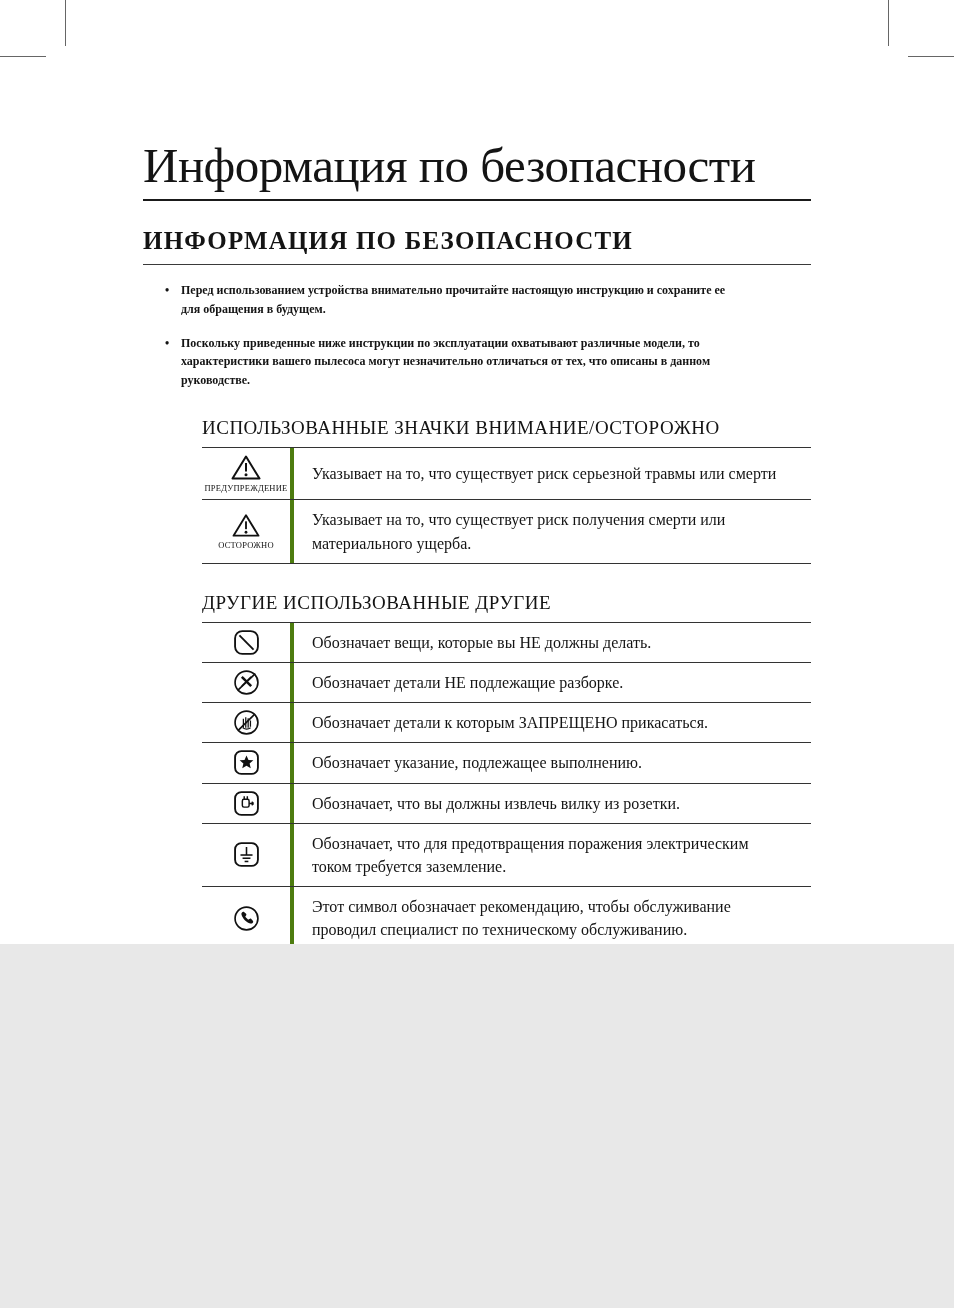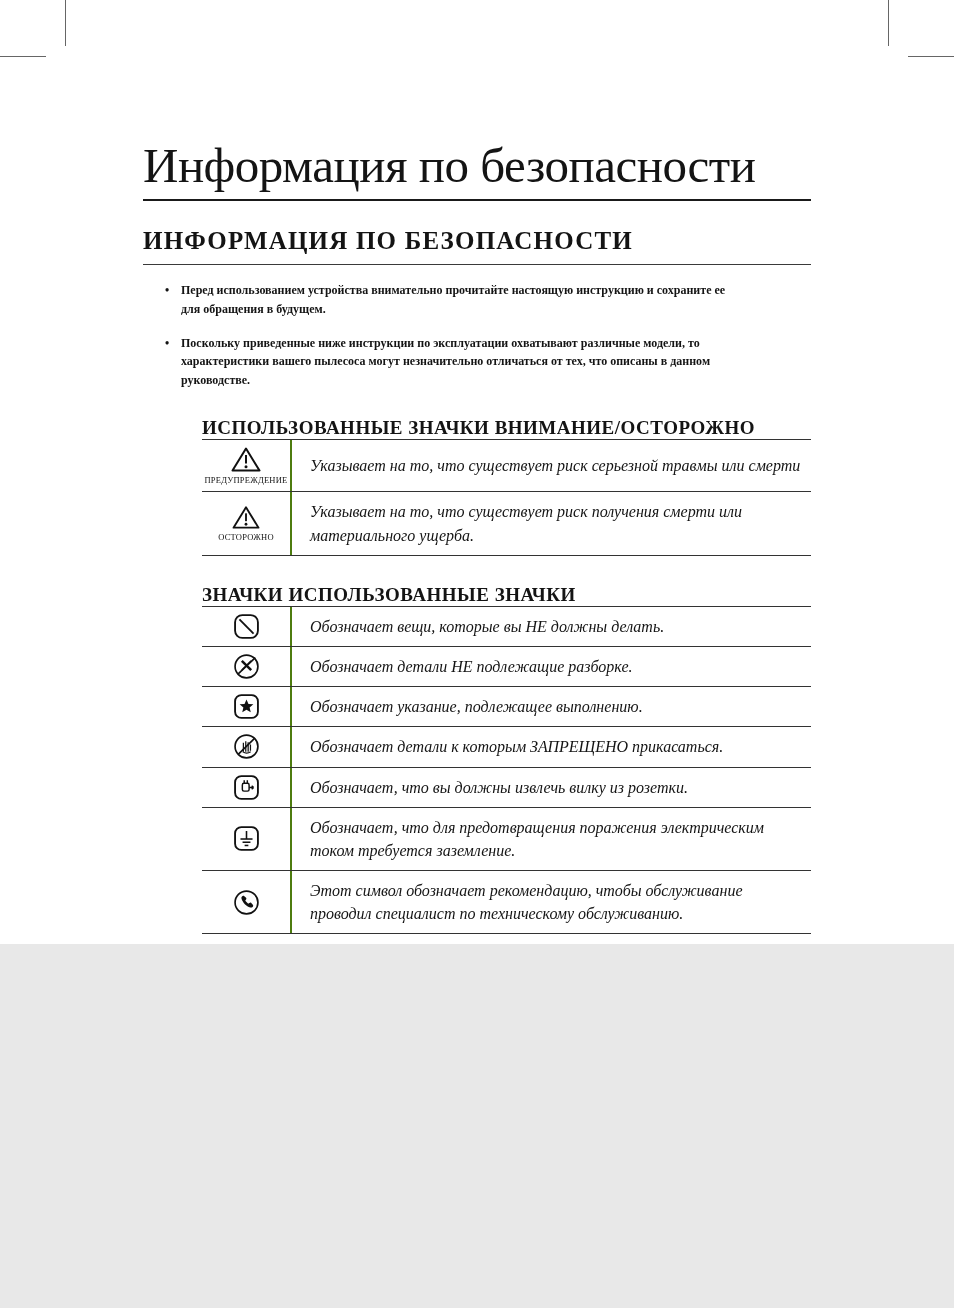--- a/index.html
+++ b/index.html
@@ -52,34 +52,35 @@
     position:absolute;
     left:-16px;
     top:0;
     font-weight:700;
   }
 
   .subsection { margin:28px 0 0 59px; width:609px; }
   .subsection h3 {
     margin:0;
     font-size:19px;
-    font-weight:700;
+    font-weight:400;
     letter-spacing:0.5px;
+    padding-bottom:8px;
     border-bottom:1px solid #333;
     white-space:nowrap;
   }
   .trow {
     display:flex;
     align-items:stretch;
     border-bottom:1px solid #333;
   }
   .icon-cell {
     width:88px;
     flex:0 0 88px;
-    border-right:2px solid #4d7c0f;
+    border-right:4px solid #4d7c0f;
     display:flex;
     flex-direction:column;
     align-items:center;
     justify-content:center;
     padding:6px 0;
   }
   .icon { display:flex; align-items:center; justify-content:center; }
   .icon-label {
     font-size:8.5px;
     letter-spacing:0.2px;
@@ -87,21 +88,20 @@
     white-space:nowrap;
   }
   .text-cell {
     flex:1;
     display:flex;
     align-items:center;
     padding:8px 4px 8px 18px;
     font-size:16px;
     line-height:1.45;
     min-height:22px;
-    font-style:italic;
   }
   .text-cell span { display:block; }
   .w-narrow span { max-width:460px; }
 
   .footer {
     position:absolute;
     left:143px;
     top:1163px;
     font-size:15px;
     color:#2a2a2a;
@@ -164,21 +164,21 @@
           </span>
           <span class="icon-label">ОСТОРОЖНО</span>
         </div>
         <div class="text-cell">
           <span>Указывает на то, что существует риск получения смерти или материального ущерба.</span>
         </div>
       </div>
     </div>
 
     <div class="subsection">
-      <h3>ЗНАЧКИ ИСПОЛЬЗОВАННЫЕ ЗНАЧКИ</h3>
+      <h3>ДРУГИЕ ИСПОЛЬЗОВАННЫЕ ДРУГИЕ</h3>
 
       <div class="trow">
         <div class="icon-cell">
           <span class="icon">
             <svg width="27" height="27" viewBox="0 0 26 26">
               <rect x="2" y="2" width="22" height="22" rx="7" fill="none" stroke="#111" stroke-width="1.8"></rect>
               <line x1="6.2" y1="6.2" x2="19.8" y2="19.8" stroke="#111" stroke-width="1.8"></line>
             </svg>
           </span>
         </div>
@@ -200,43 +200,43 @@
         </div>
         <div class="text-cell">
           <span>Обозначает детали НЕ подлежащие разборке.</span>
         </div>
       </div>
 
       <div class="trow">
         <div class="icon-cell">
           <span class="icon">
             <svg width="27" height="27" viewBox="0 0 26 26">
-              <rect x="2" y="2" width="22" height="22" rx="6" fill="none" stroke="#111" stroke-width="1.8"></rect>
-              <path d="M13 6.2 l1.9 4.3 4.7 0.4 -3.6 3.1 1.1 4.6 -4.1 -2.5 -4.1 2.5 1.1 -4.6 -3.6 -3.1 4.7 -0.4 z" fill="#111"></path>
-            </svg>
-          </span>
-        </div>
-        <div class="text-cell">
-          <span>Обозначает указание, подлежащее выполнению.</span>
-        </div>
-      </div>
-
-      <div class="trow">
-        <div class="icon-cell">
-          <span class="icon">
-            <svg width="27" height="27" viewBox="0 0 26 26">
               <circle cx="13" cy="13" r="11" fill="none" stroke="#111" stroke-width="1.6"></circle>
               <path d="M10 18 V9.5 M12.3 18 V8 M14.6 18 V9 M16.8 17 V11" stroke="#111" stroke-width="1.2" fill="none"></path>
               <path d="M9.4 18 q3.8 2.6 7.6 0" fill="none" stroke="#111" stroke-width="1.2"></path>
               <line x1="5" y1="20.5" x2="21" y2="5" stroke="#111" stroke-width="1.6"></line>
             </svg>
           </span>
         </div>
         <div class="text-cell">
           <span>Обозначает детали к которым ЗАПРЕЩЕНО прикасаться.</span>
+        </div>
+      </div>
+
+      <div class="trow">
+        <div class="icon-cell">
+          <span class="icon">
+            <svg width="27" height="27" viewBox="0 0 26 26">
+              <rect x="2" y="2" width="22" height="22" rx="6" fill="none" stroke="#111" stroke-width="1.8"></rect>
+              <path d="M13 6.2 l1.9 4.3 4.7 0.4 -3.6 3.1 1.1 4.6 -4.1 -2.5 -4.1 2.5 1.1 -4.6 -3.6 -3.1 4.7 -0.4 z" fill="#111"></path>
+            </svg>
+          </span>
+        </div>
+        <div class="text-cell">
+          <span>Обозначает указание, подлежащее выполнению.</span>
         </div>
       </div>
 
       <div class="trow">
         <div class="icon-cell">
           <span class="icon">
             <svg width="27" height="27" viewBox="0 0 26 26">
               <rect x="2" y="2" width="22" height="22" rx="6" fill="none" stroke="#111" stroke-width="1.8"></rect>
               <rect x="9" y="9" width="6.5" height="7.5" rx="1.5" fill="none" stroke="#111" stroke-width="1.4"></rect>
               <line x1="10.8" y1="9" x2="10.8" y2="6" stroke="#111" stroke-width="1.4"></line>

